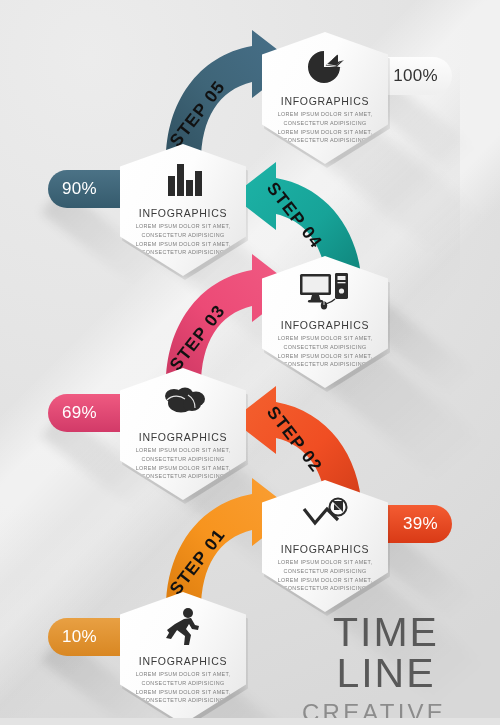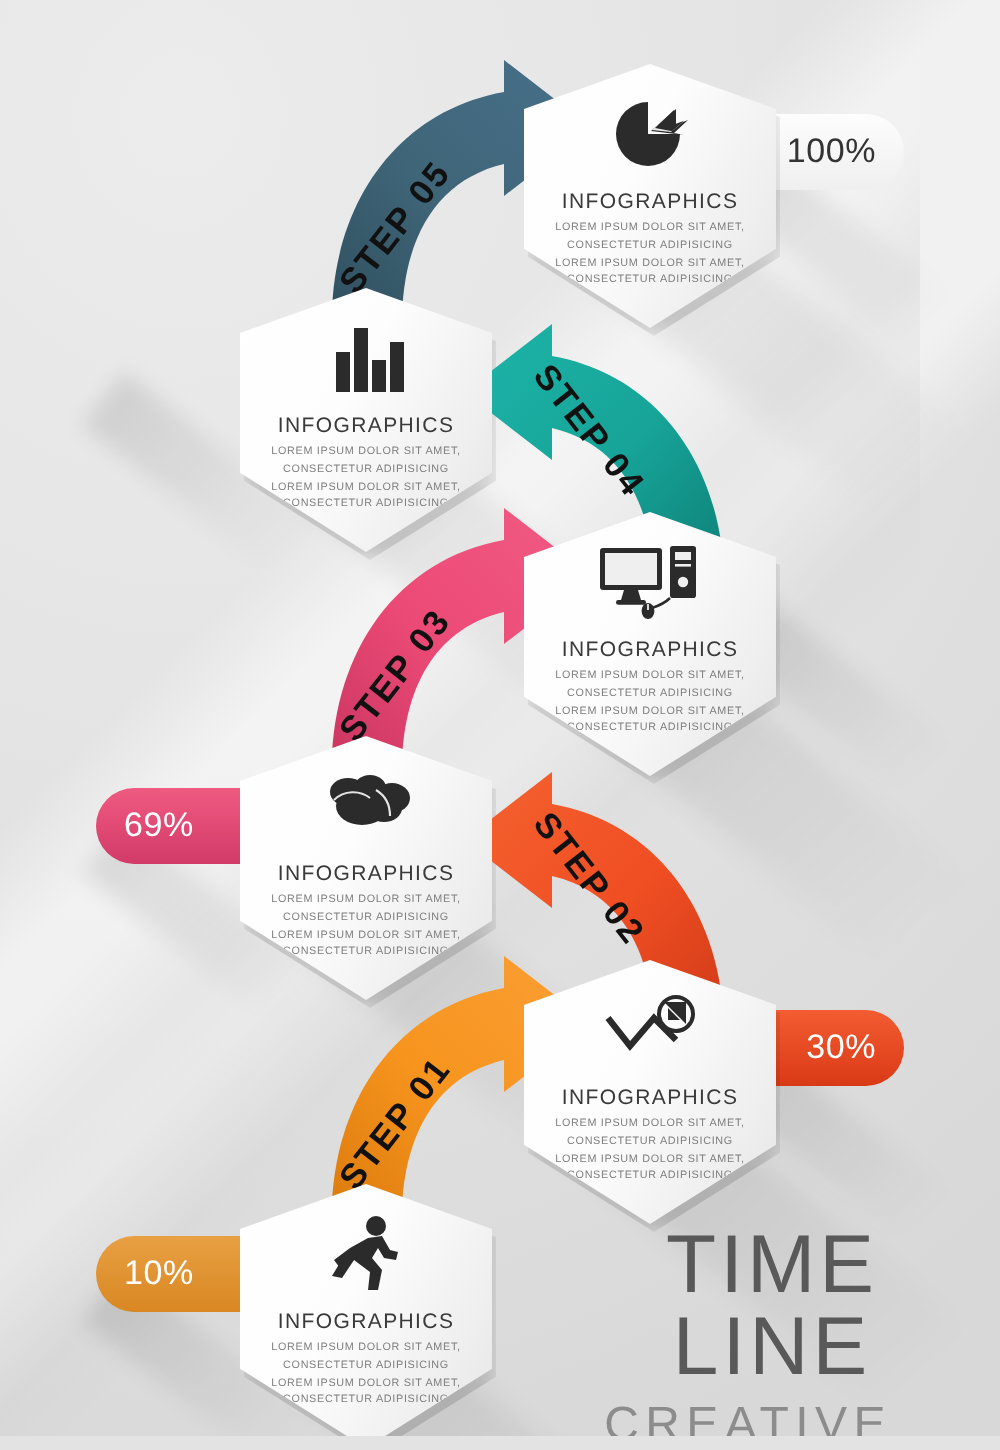--- a/index.html
+++ b/index.html
@@ -109,25 +109,26 @@
 
   <div class="pillsh" style="left:378px;top:72px;"></div>
   <div class="pillsh" style="left:62px;top:186px;"></div>
   <div class="pillsh" style="left:378px;top:296px;"></div>
   <div class="pillsh" style="left:62px;top:410px;"></div>
   <div class="pillsh" style="left:378px;top:520px;"></div>
   <div class="pillsh" style="left:62px;top:634px;"></div>
 
   <div class="pill right white" style="left:372px;top:57px;background:linear-gradient(180deg,#fdfdfd,#efefef);">100%</div>
 
+  <div class="pill left" style="left:48px;top:170px;background:linear-gradient(180deg,#4b7286,#355b6d);">90%</div>
 
 
   <div class="pill left" style="left:48px;top:394px;background:linear-gradient(180deg,#ef5a81,#d23a68);">69%</div>
 
-  <div class="pill right" style="left:372px;top:505px;background:linear-gradient(180deg,#f45c32,#d93a16);">30%</div>
+  <div class="pill right" style="left:372px;top:505px;background:linear-gradient(180deg,#f45c32,#d93a16);">39%</div>
 
   <div class="pill left" style="left:48px;top:618px;background:linear-gradient(180deg,#e8a043,#d98722);text-align:center;">10%</div>
 
   <div class="arrow" style="left:156px;top:28px;">
     <svg width="150" height="140" viewBox="0 0 150 140">
       <defs>
         <linearGradient id="g5" x1="0" y1="1" x2="1" y2="0">
           <stop offset="0" stop-color="#2f4f5e"></stop>
             <stop offset=".45" stop-color="#3F6578"></stop>
             <stop offset="1" stop-color="#47708a"></stop>

